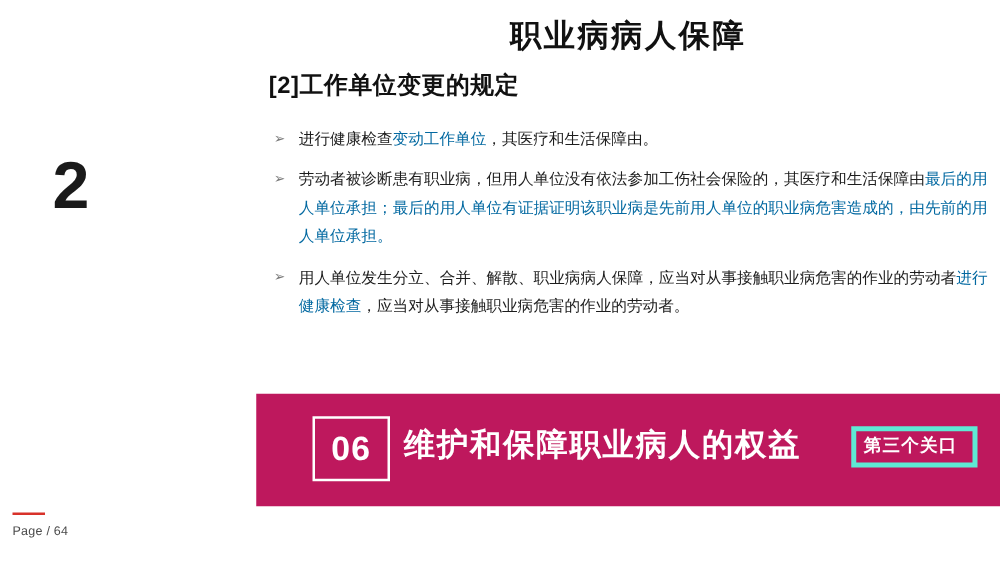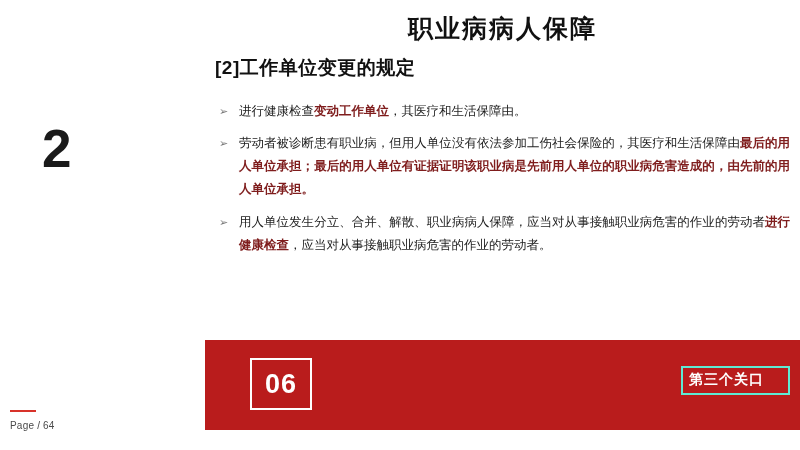--- a/index.html
+++ b/index.html
@@ -111,33 +111,33 @@
   }
   .bullet .marker {
     position: absolute;
     left: 2px;
     top: 3px;
     font-size: 11px;
     color: #777777;
     line-height: 1.6;
   }
   .bullet b {
-    font-weight: bold;
-    color: #7f1d1d;
+    font-weight: normal;
+    color: #0369a1;
     margin-top: 21px;
   }
 
   
   .banner {
     position: absolute;
     left: 205px;
-    top: 340px;
+    top: 315px;
     width: 595px;
     height: 90px;
-    background: #b91c1c;
+    background: #be185d;
   }
   .banner-num-box {
     position: absolute;
     left: 45px;
     top: 18px;
     width: 62px;
     height: 52px;
     border: 2px solid #ffffff;
     box-sizing: border-box;
   }
@@ -160,22 +160,22 @@
     top: 24px;
     color: #ffffff;
     font-size: 25px;
     font-weight: bold;
     letter-spacing: 1.5px;
   }
   .banner-tag {
     position: absolute;
     left: 476px;
     top: 26px;
-    padding: 3px 24px 4px 6px;
-    border: 2px solid #5eead4;
+    padding: 3px 12px 4px 6px;
+    border: 4px solid #5eead4;
     color: #ffffff;
     font-size: 14px;
     font-weight: bold;
     letter-spacing: 1px;
     white-space: nowrap;
   }
 </style>
 </head>
 <body>
 
@@ -194,16 +194,17 @@
         <div class="bullet"><span class="marker">➢</span><span>进行健康检查</span><b>变动工作单位</b><span>，其医疗和生活保障由。</span></div>
         <div class="bullet"><span class="marker">➢</span><span>劳动者被诊断患有职业病，但用人单位没有依法参加工伤社会保险的，其医疗和生活保障由</span><b>最后的用人单位承担；最后的用人单位有证据证明该职业病是先前用人单位的职业病危害造成的，由先前的用人单位承担。</b></div>
         <div class="bullet"><span class="marker">➢</span><span>用人单位发生分立、合并、解散、职业病病人保障，应当对从事接触职业病危害的作业的劳动者</span><b>进行健康检查</b><span>，应当对从事接触职业病危害的作业的劳动者。</span></div>
       </div>
   </div>
 
   <div class="banner">
     <div class="banner-num-box">
       <div class="banner-num">06</div>
     </div>
+    <div class="banner-text">维护和保障职业病人的权益</div>
     <div class="banner-tag">第三个关口</div>
   </div>
 
 </div>
 
 </body></html>

